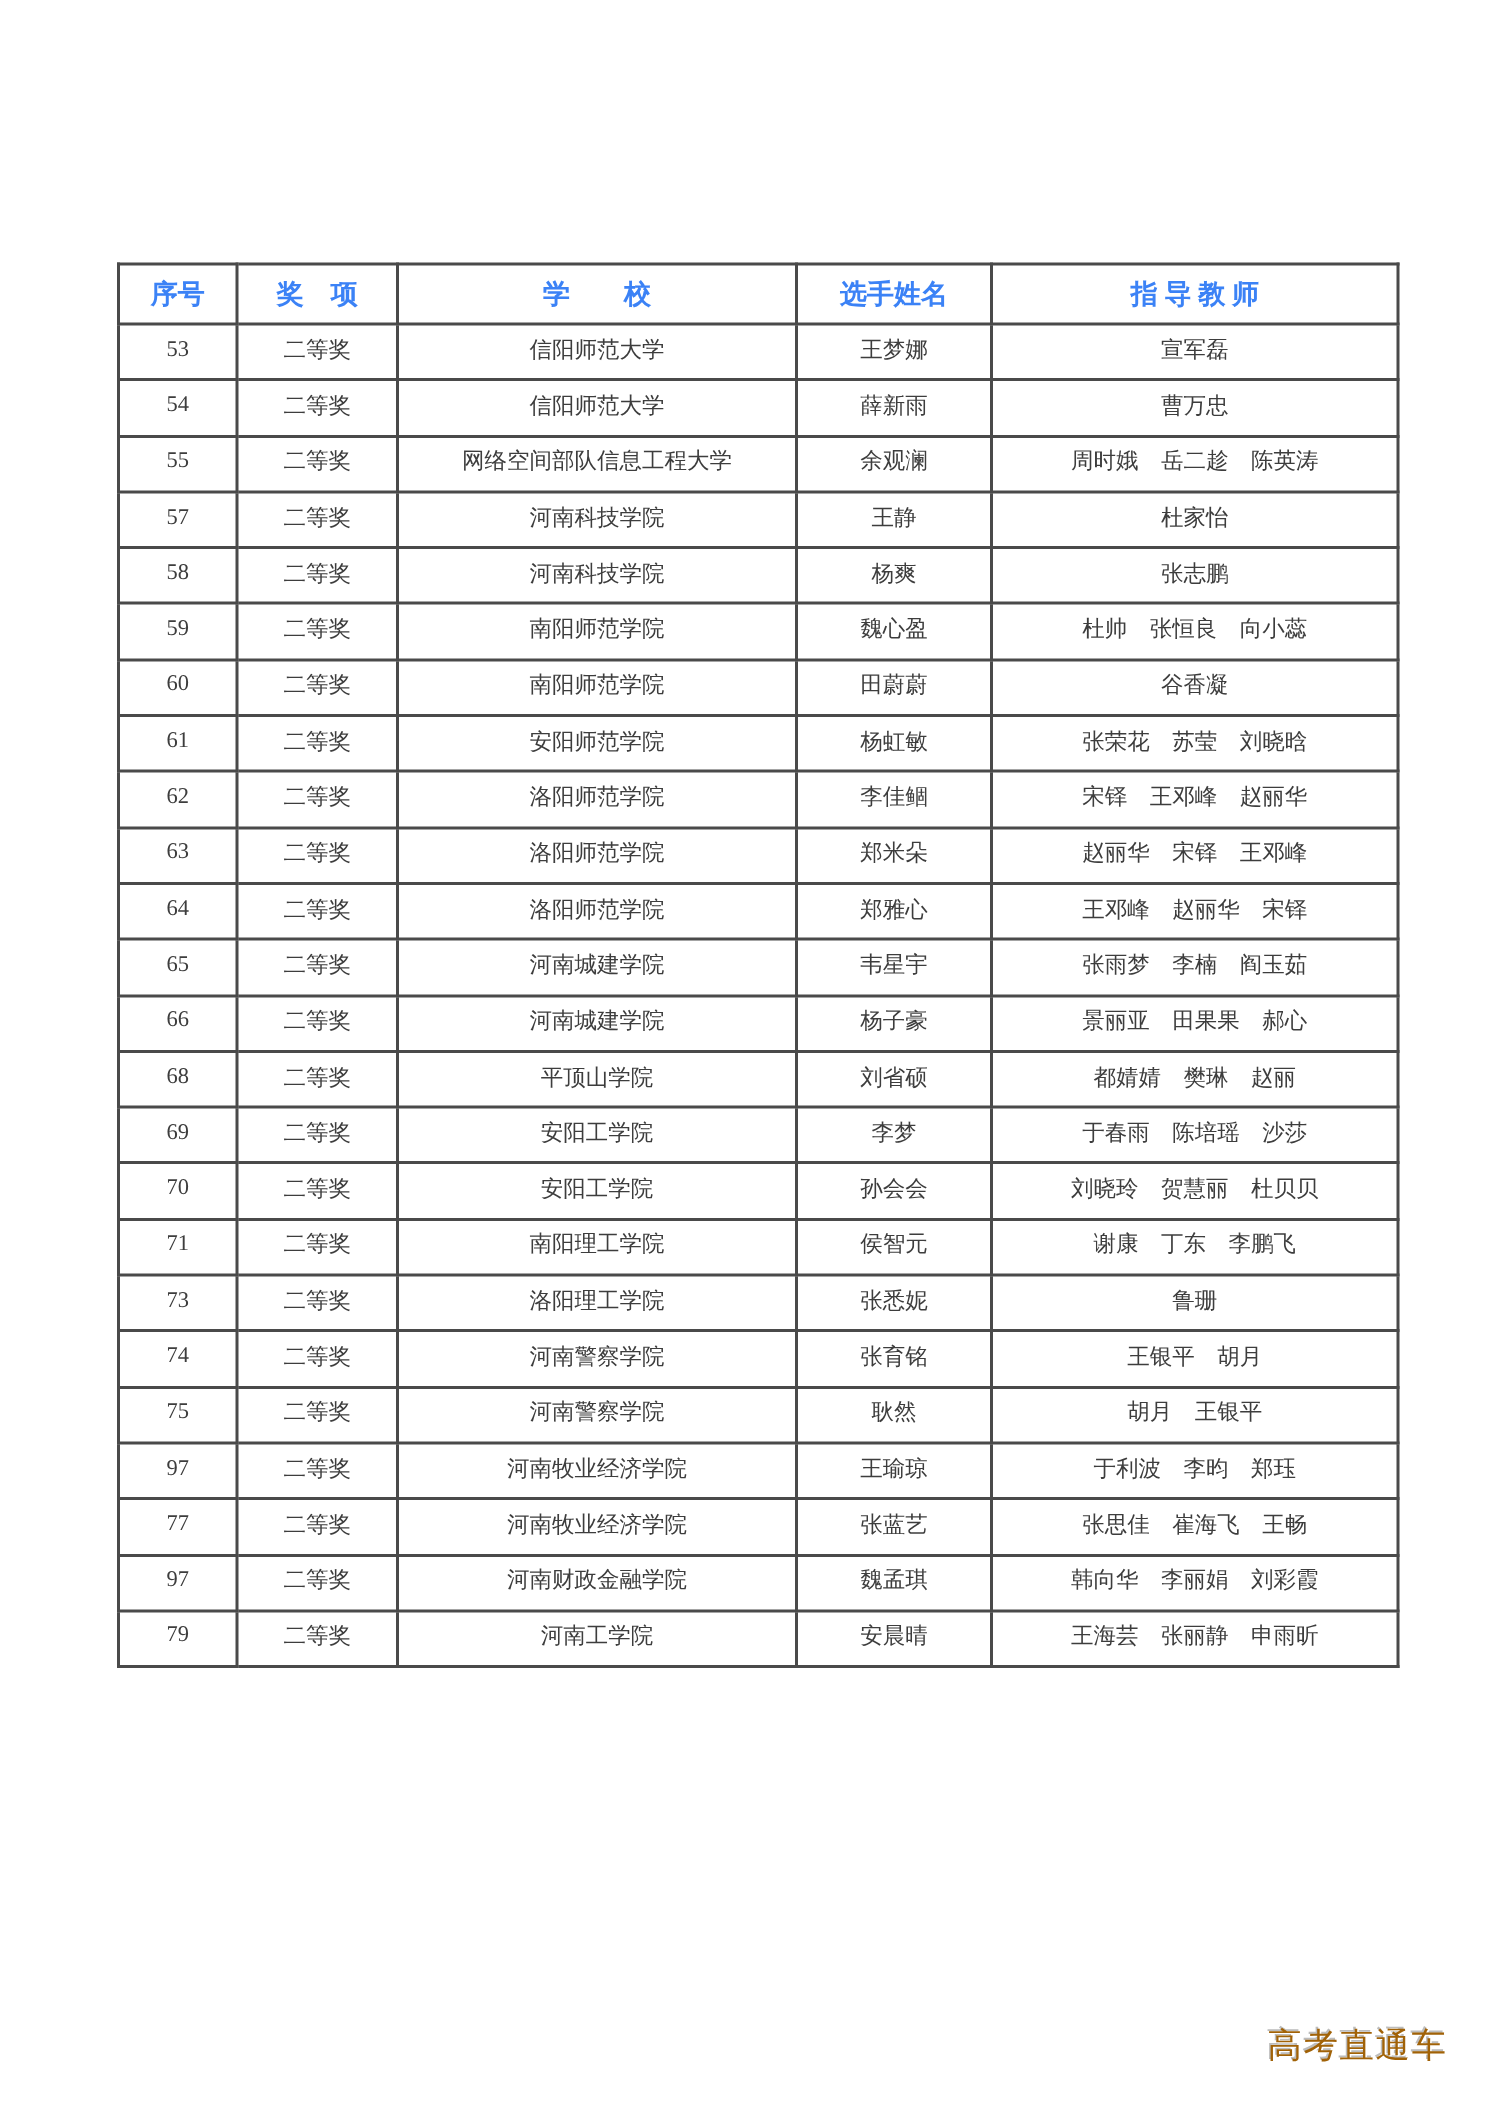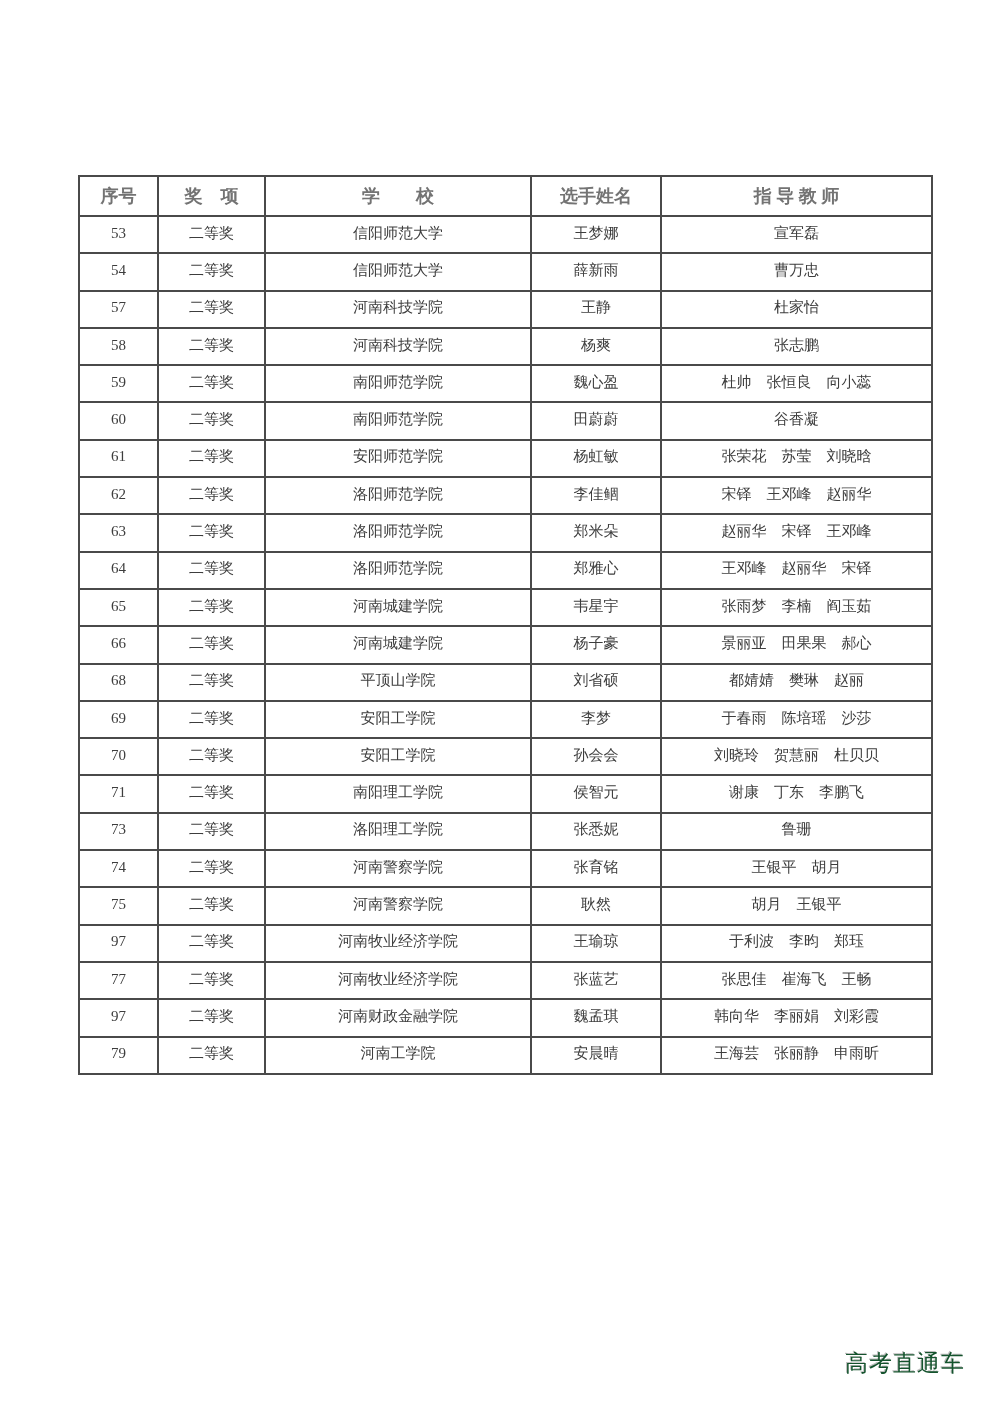--- a/index.html
+++ b/index.html
@@ -26,35 +26,35 @@
     text-align: center;
     vertical-align: middle;
     color: #3d3d3d;
     overflow: hidden;
     white-space: pre;
   }
   table.award-table th {
     height: 40px;
     font-size: 18px;
     font-weight: bold;
-    color: #737373;
+    color: #3b82f6;
   }
   table.award-table td {
     height: 37.3px;
     font-size: 15px;
     padding-bottom: 3px;
   }
   .watermark {
     position: absolute;
     right: 27px;
     top: 1348px;
     font-family: Liberation Serif, serif;
     font-size: 23px;
     letter-spacing: 1px;
-    color: #14532d;
+    color: #a16207;
     text-shadow: 1px 1px 0 #ffffff, -1px -1px 0 #bdbdbd;
   }
 </style>
 </head>
 <body>
 
 <div class="page">
 
   <table class="award-table">
     <colgroup>
@@ -84,20 +84,27 @@
     </tr>
 
     <tr>
       <td>54</td>
       <td>二等奖</td>
       <td>信阳师范大学</td>
       <td>薛新雨</td>
       <td>曹万忠</td>
     </tr>
 
+    <tr>
+      <td>55</td>
+      <td>二等奖</td>
+      <td>网络空间部队信息工程大学</td>
+      <td>余观澜</td>
+      <td>周时娥　岳二趁　陈英涛</td>
+    </tr>
 
 
     <tr>
       <td>57</td>
       <td>二等奖</td>
       <td>河南科技学院</td>
       <td>王静</td>
       <td>杜家怡</td>
     </tr>
 

